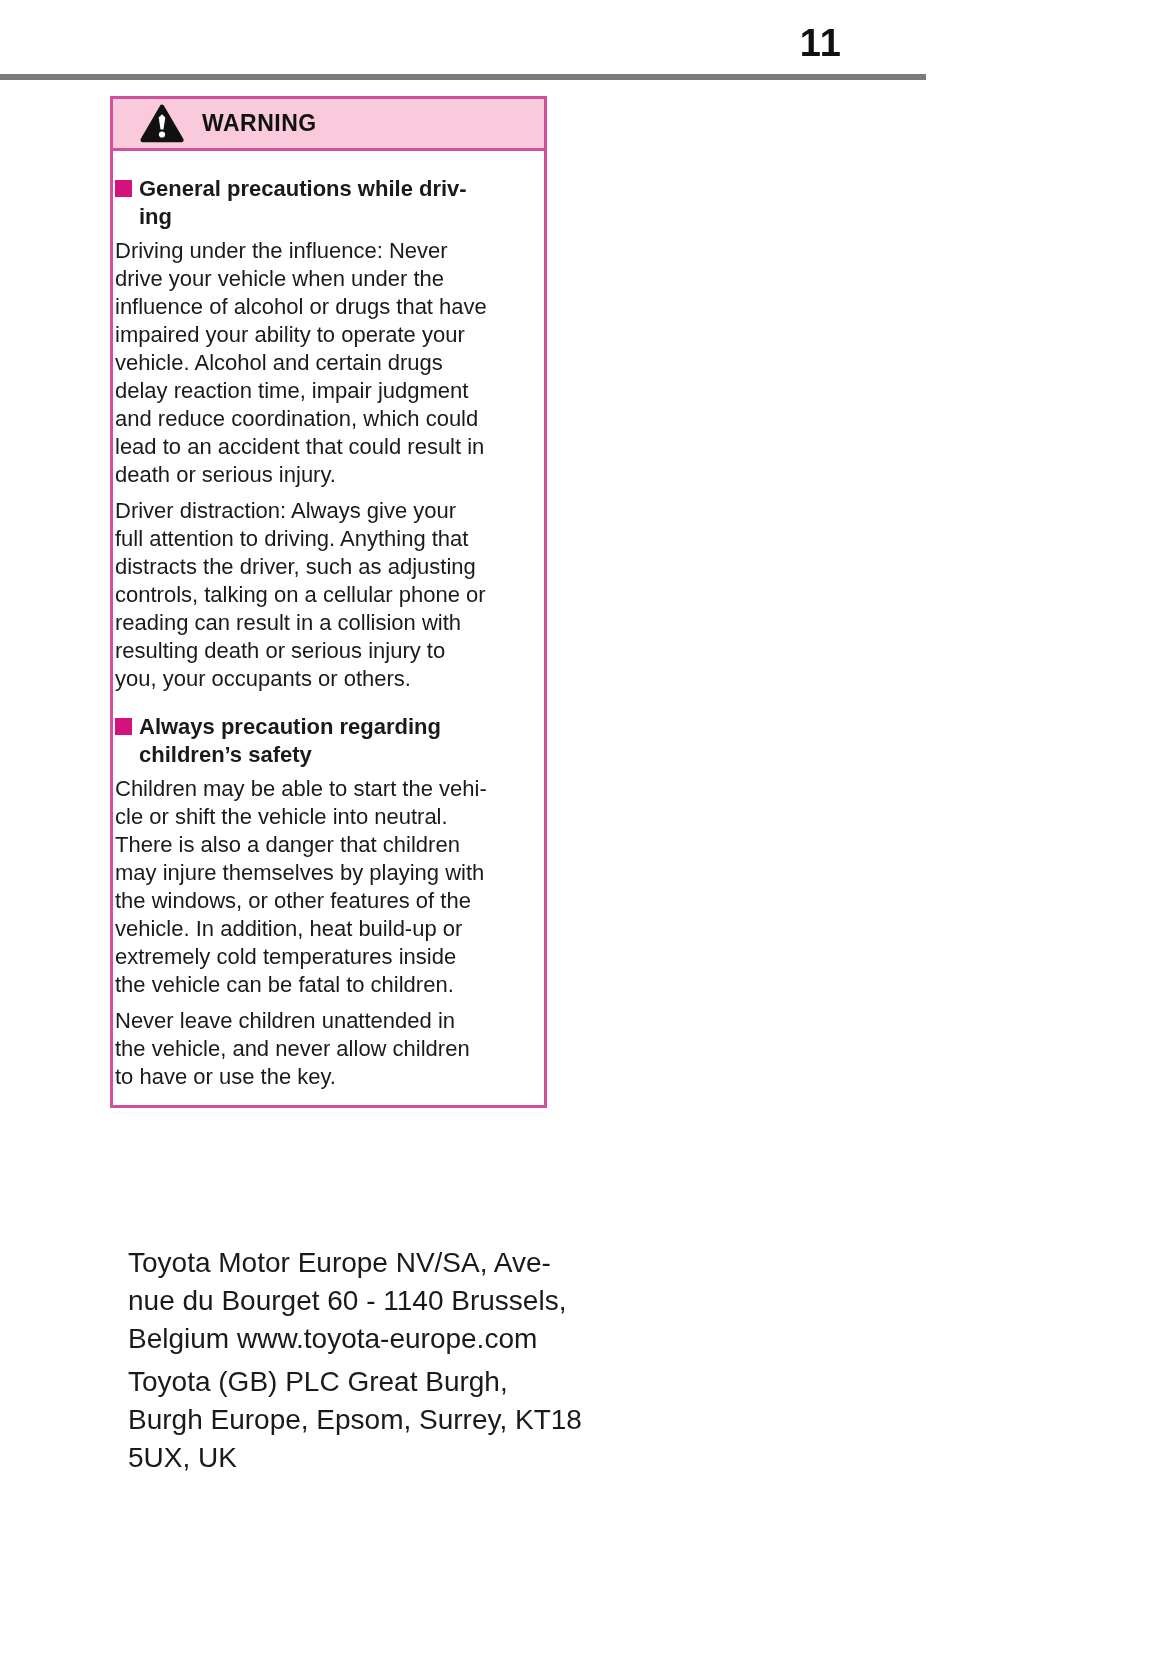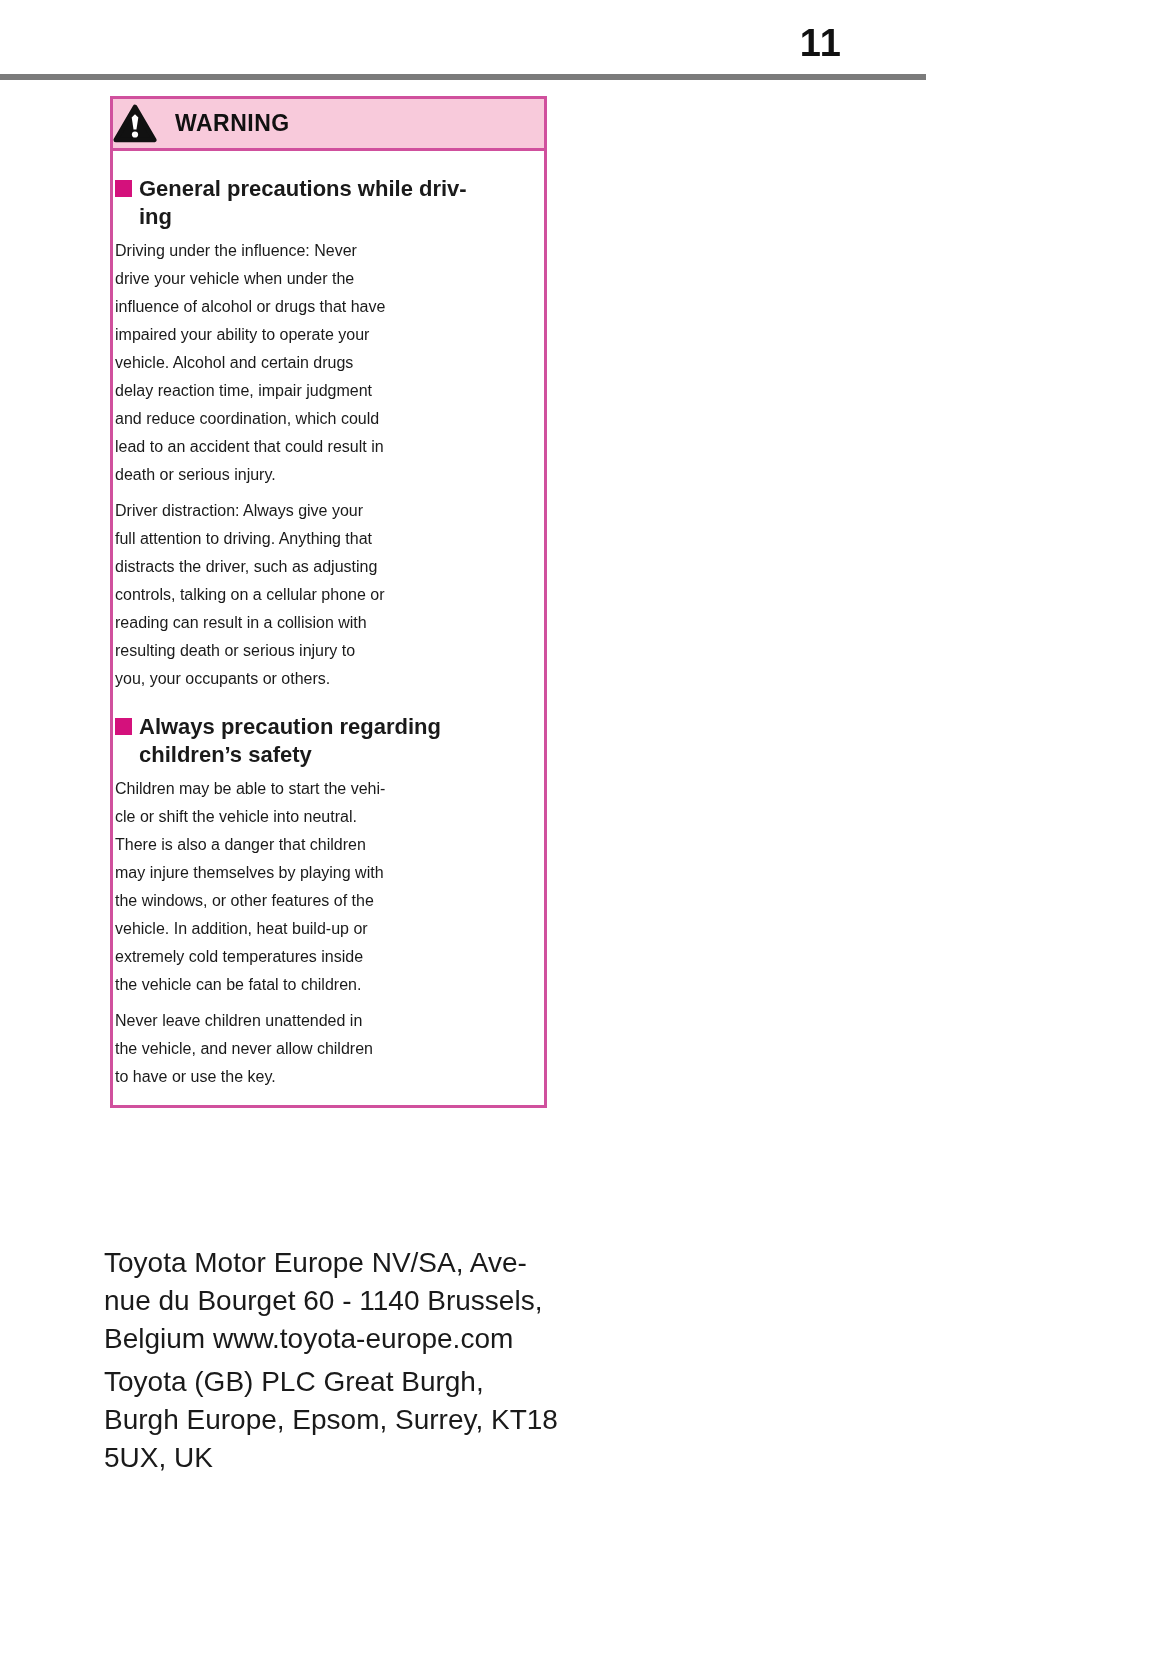--- a/index.html
+++ b/index.html
@@ -41,20 +41,21 @@
     border: 3px solid var(--border-pink, #d0509d);
     background: #ffffff;
     box-sizing: border-box;
   }
   .warning-header {
     display: flex;
     align-items: center;
     height: 49px;
     background: var(--header-pink, #f8cadb);
     border-bottom: 3px solid var(--border-pink, #d0509d);
+    padding-left: 27px;
   }
   .warning-triangle { width: 44px; height: 39px; display: block; }
   .warning-title {
     margin-left: 18px;
     font-size: 23px;
     font-weight: bold;
     letter-spacing: 0.5px;
     color: #111111;
   }
   .warning-body { padding: 12px 8px 14px 2px; }
@@ -74,30 +75,30 @@
     margin-right: 7px;
   }
   .heading-text {
     font-size: 22px;
     font-weight: bold;
     line-height: 28px;
     white-space: pre-line;
   }
   .body-para {
     margin: 6px 0 0 0;
-    font-size: 16px;
+    font-size: 22px;
     line-height: 28px;
     white-space: pre-line;
   }
   .body-para + .body-para { margin-top: 8px; }
 
   .page-footer {
     position: absolute;
     top: 1244px;
-    left: 104px;
+    left: 128px;
     width: 470px;
   }
   .footer-para {
     margin: 0 0 5px 0;
     font-size: 28px;
     line-height: 38px;
     white-space: pre-line;
     color: #1a1a1a;
   }
 </style>

